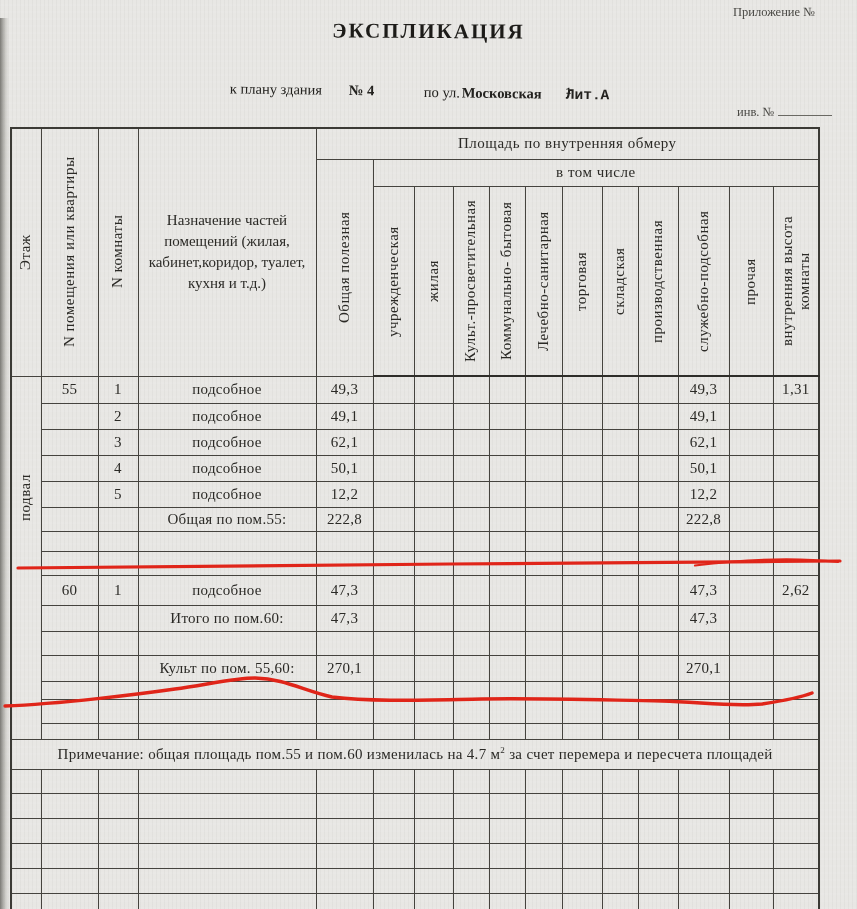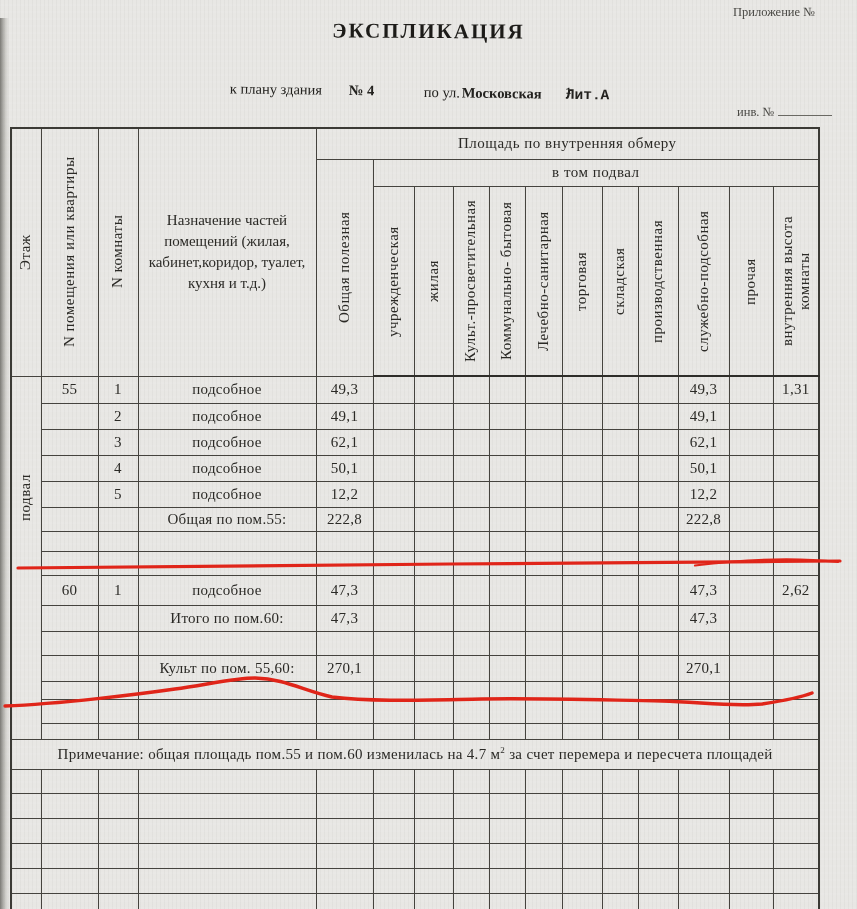--- a/index.html
+++ b/index.html
@@ -110,21 +110,21 @@
     <thead>
       <tr class="hrow1" style="height:31px">
         <th rowspan="3" class="rot">Этаж</th>
         <th rowspan="3" class="rot">N помещения или квартиры</th>
         <th rowspan="3" class="rot">N комнаты</th>
         <th rowspan="3" class="hdr-nazn">Назначение частей помещений (жилая, кабинет,коридор, туалет, кухня и т.д.)</th>
         <th colspan="12" class="band">Площадь по внутренняя обмеру</th>
       </tr>
       <tr style="height:27px">
         <th rowspan="2" class="rot">Общая полезная</th>
-        <th colspan="11" class="band">в том подвал</th>
+        <th colspan="11" class="band">в том числе</th>
       </tr>
       <tr class="hrow3" style="height:190px">
         <th class="rot">учрежденческая</th>
         <th class="rot">жилая</th>
         <th class="rot">Культ.-просветительная</th>
         <th class="rot">Коммунально- бытовая</th>
         <th class="rot">Лечебно-санитарная</th>
         <th class="rot">торговая</th>
         <th class="rot">складская</th>
         <th class="rot">производственная</th>

